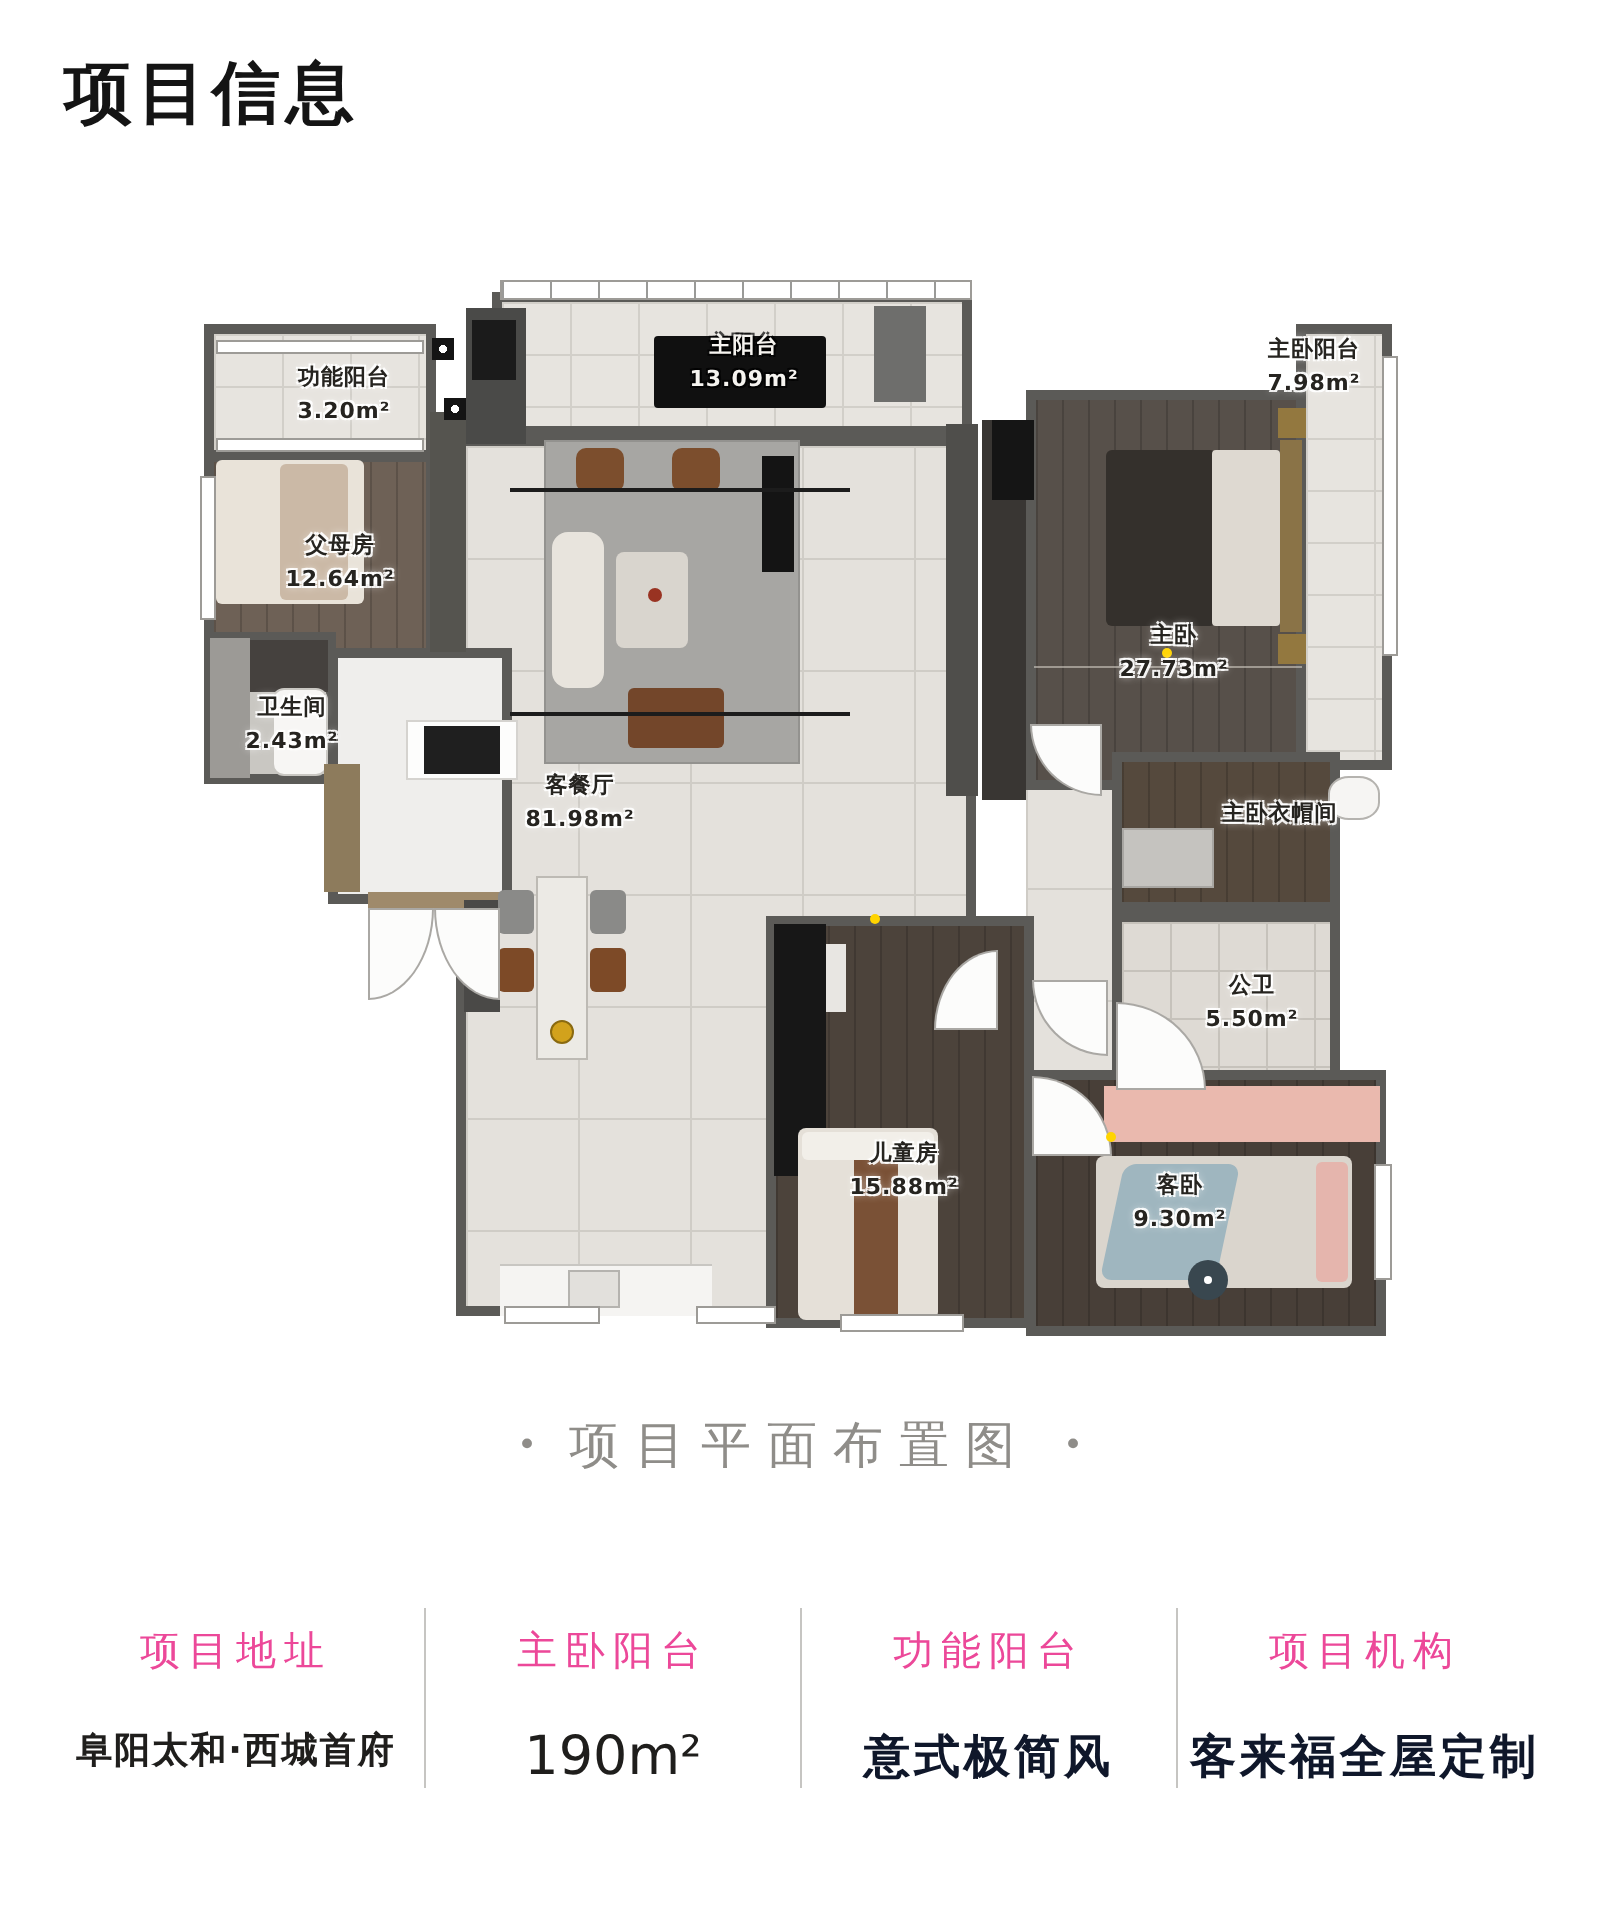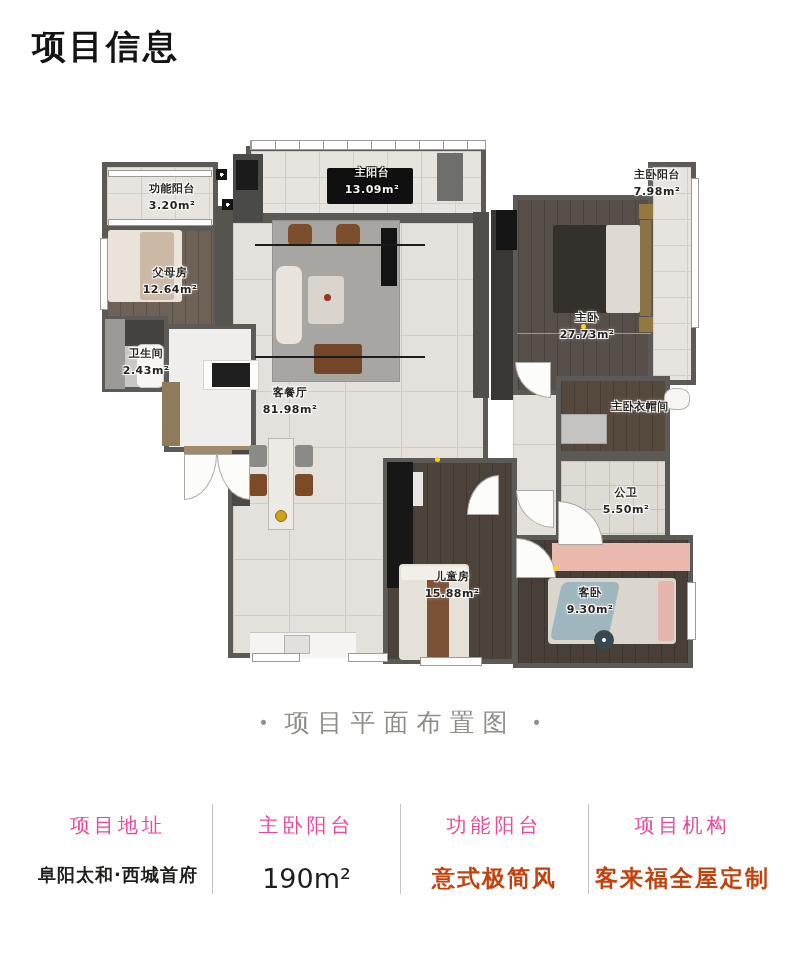--- a/index.html
+++ b/index.html
@@ -47,21 +47,21 @@
   .caption .dot{font-size:17px;margin:0 16px;}
   .caption .txt{font-size:25px;letter-spacing:8px;font-weight:500;}
 
   
   .info-row{position:absolute;left:0;top:804px;width:800px;display:flex;justify-content:center;}
   .info-col{width:188px;min-height:90px;text-align:center;box-sizing:border-box;padding-top:8px;}
   .info-col + .info-col{border-left:1px solid #c6c5c2;}
   .info-label{font-size:20px;color:#ec4899;letter-spacing:4px;margin-bottom:24px;}
   .v1{font-size:18px;color:#1f1e1c;letter-spacing:1px;font-weight:600;text-align:center;}
   .v2{font-size:27px;color:#1f1e1c;font-weight:500;}
-  .v3,.v4{font-size:23px;color:#c2410c;font-weight:600;letter-spacing:2px;}
+  .v3,.v4{font-size:23px;color:#0f172a;font-weight:600;letter-spacing:2px;}
 </style>
 </head>
 <body>
 
 <div id="stage">
 
   <div class="page-title">项目信息</div>
 
   <div id="plan">
 

